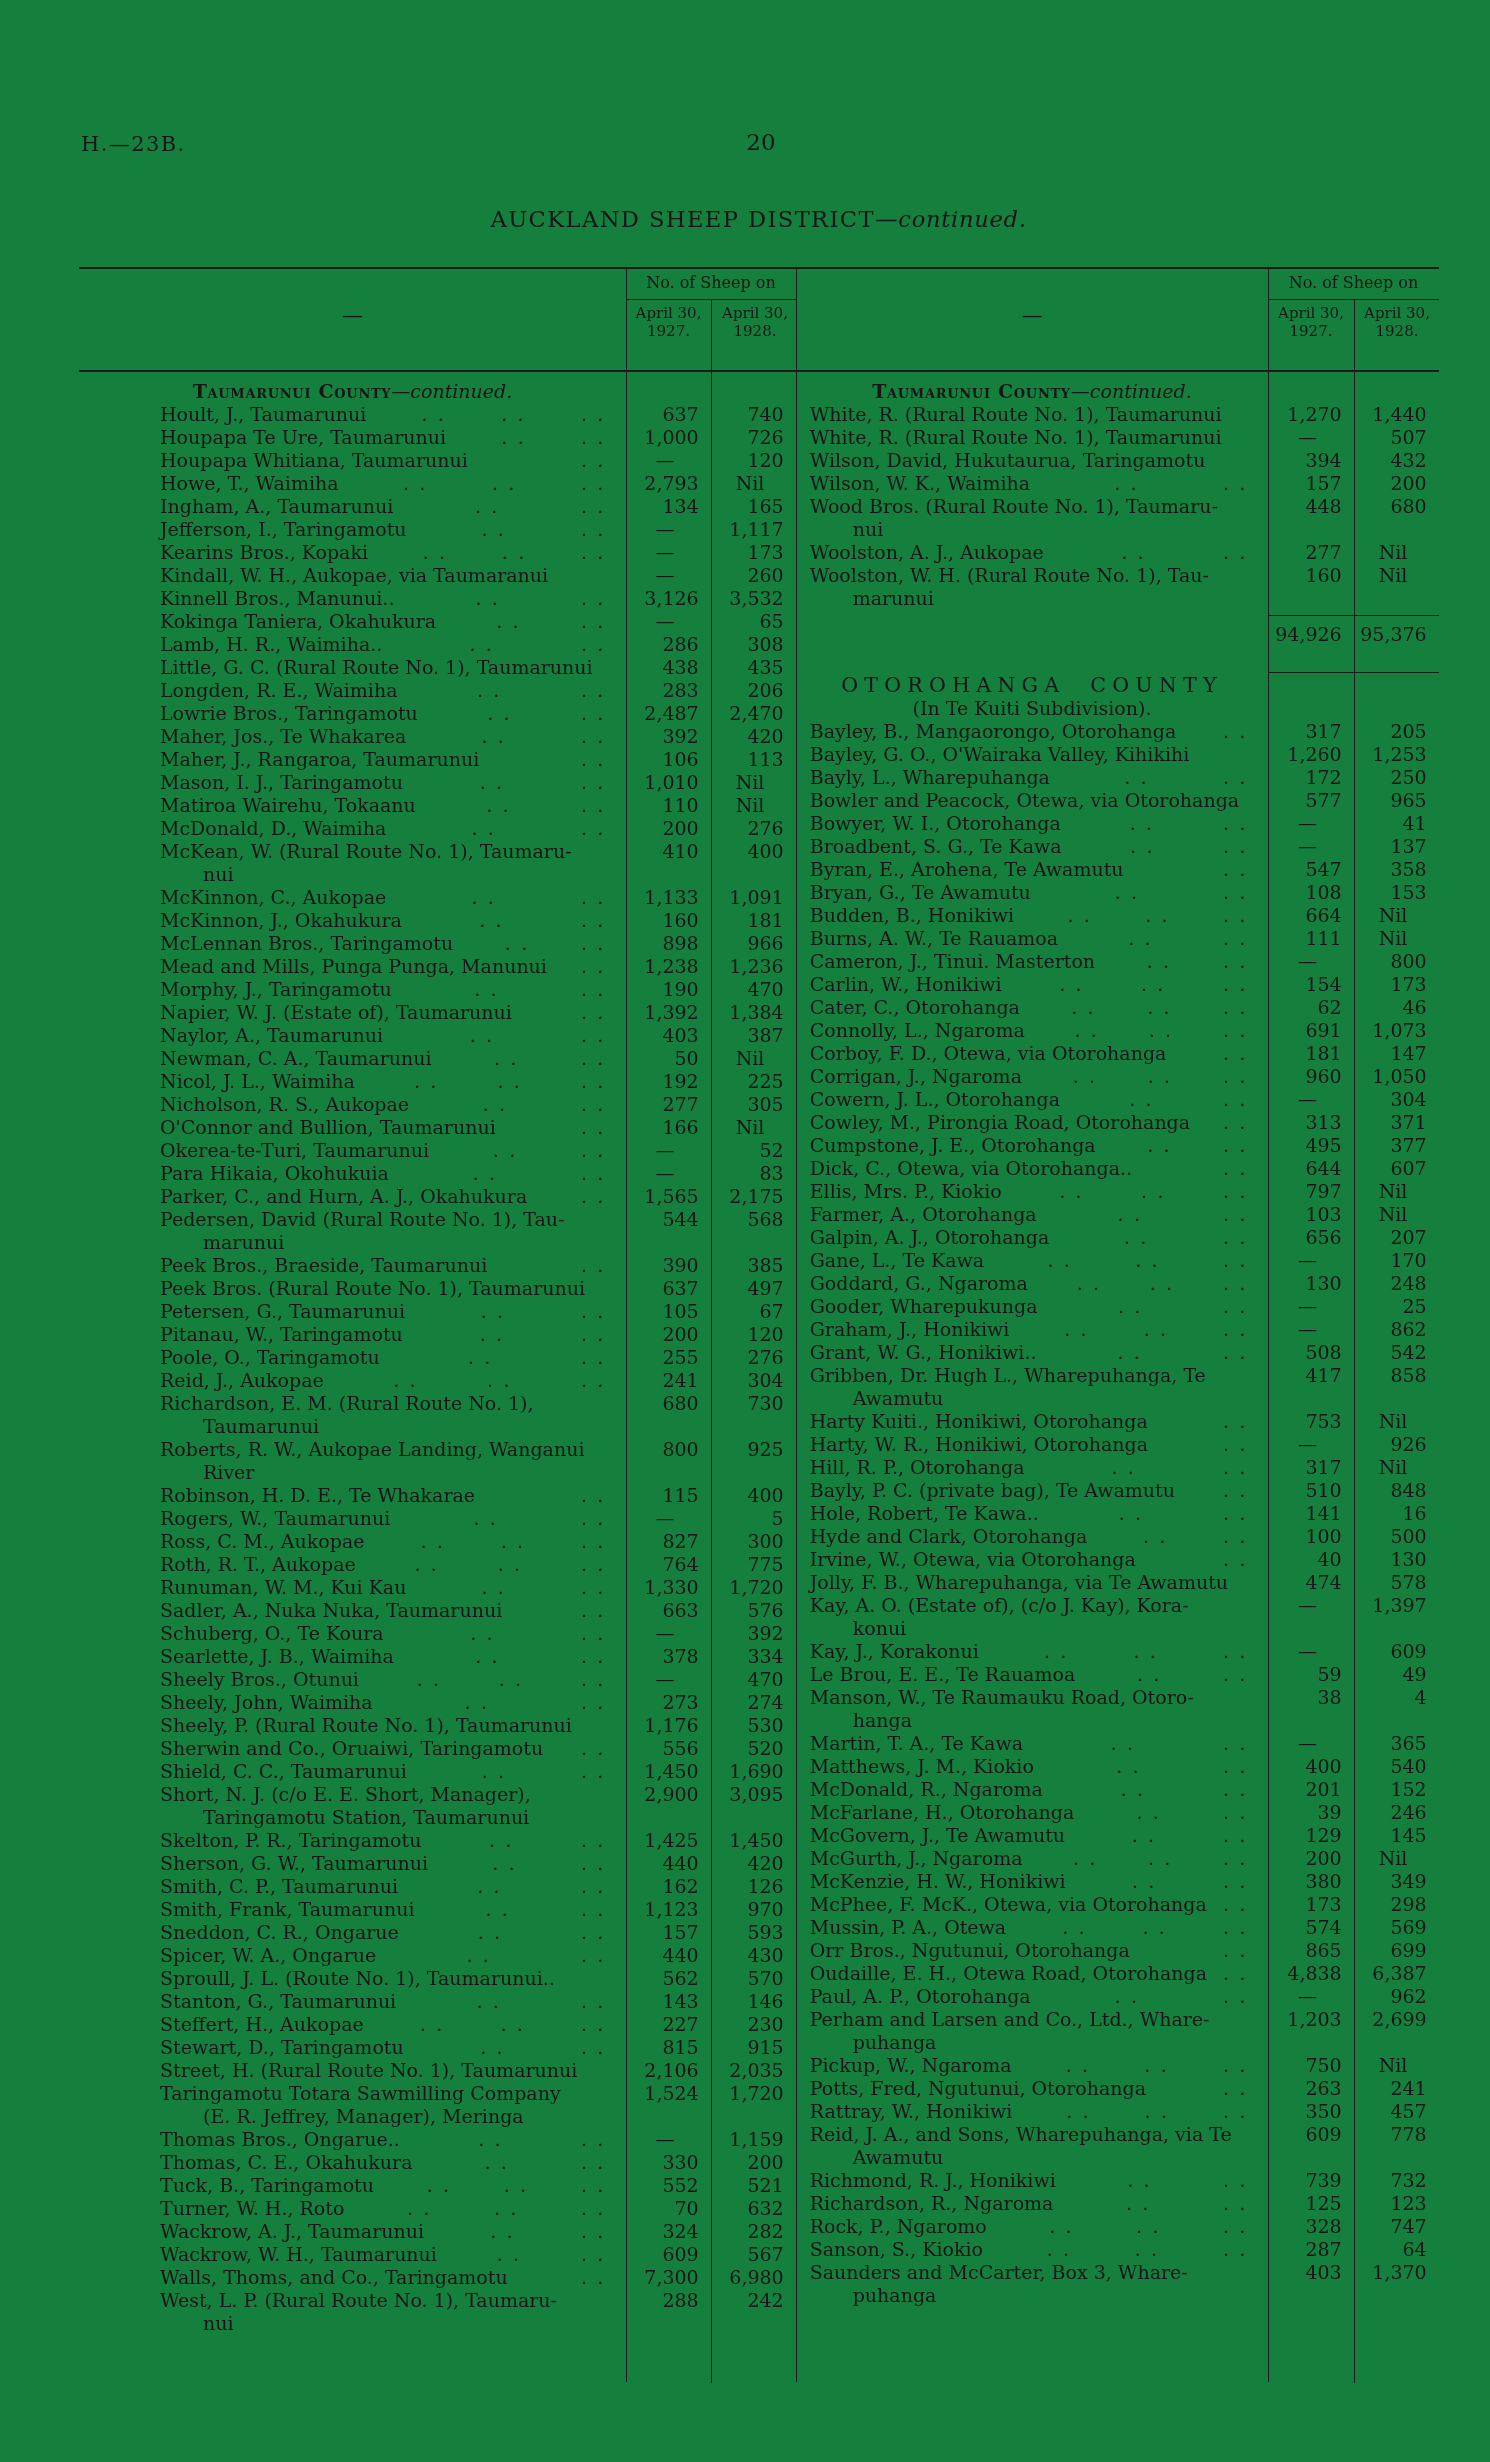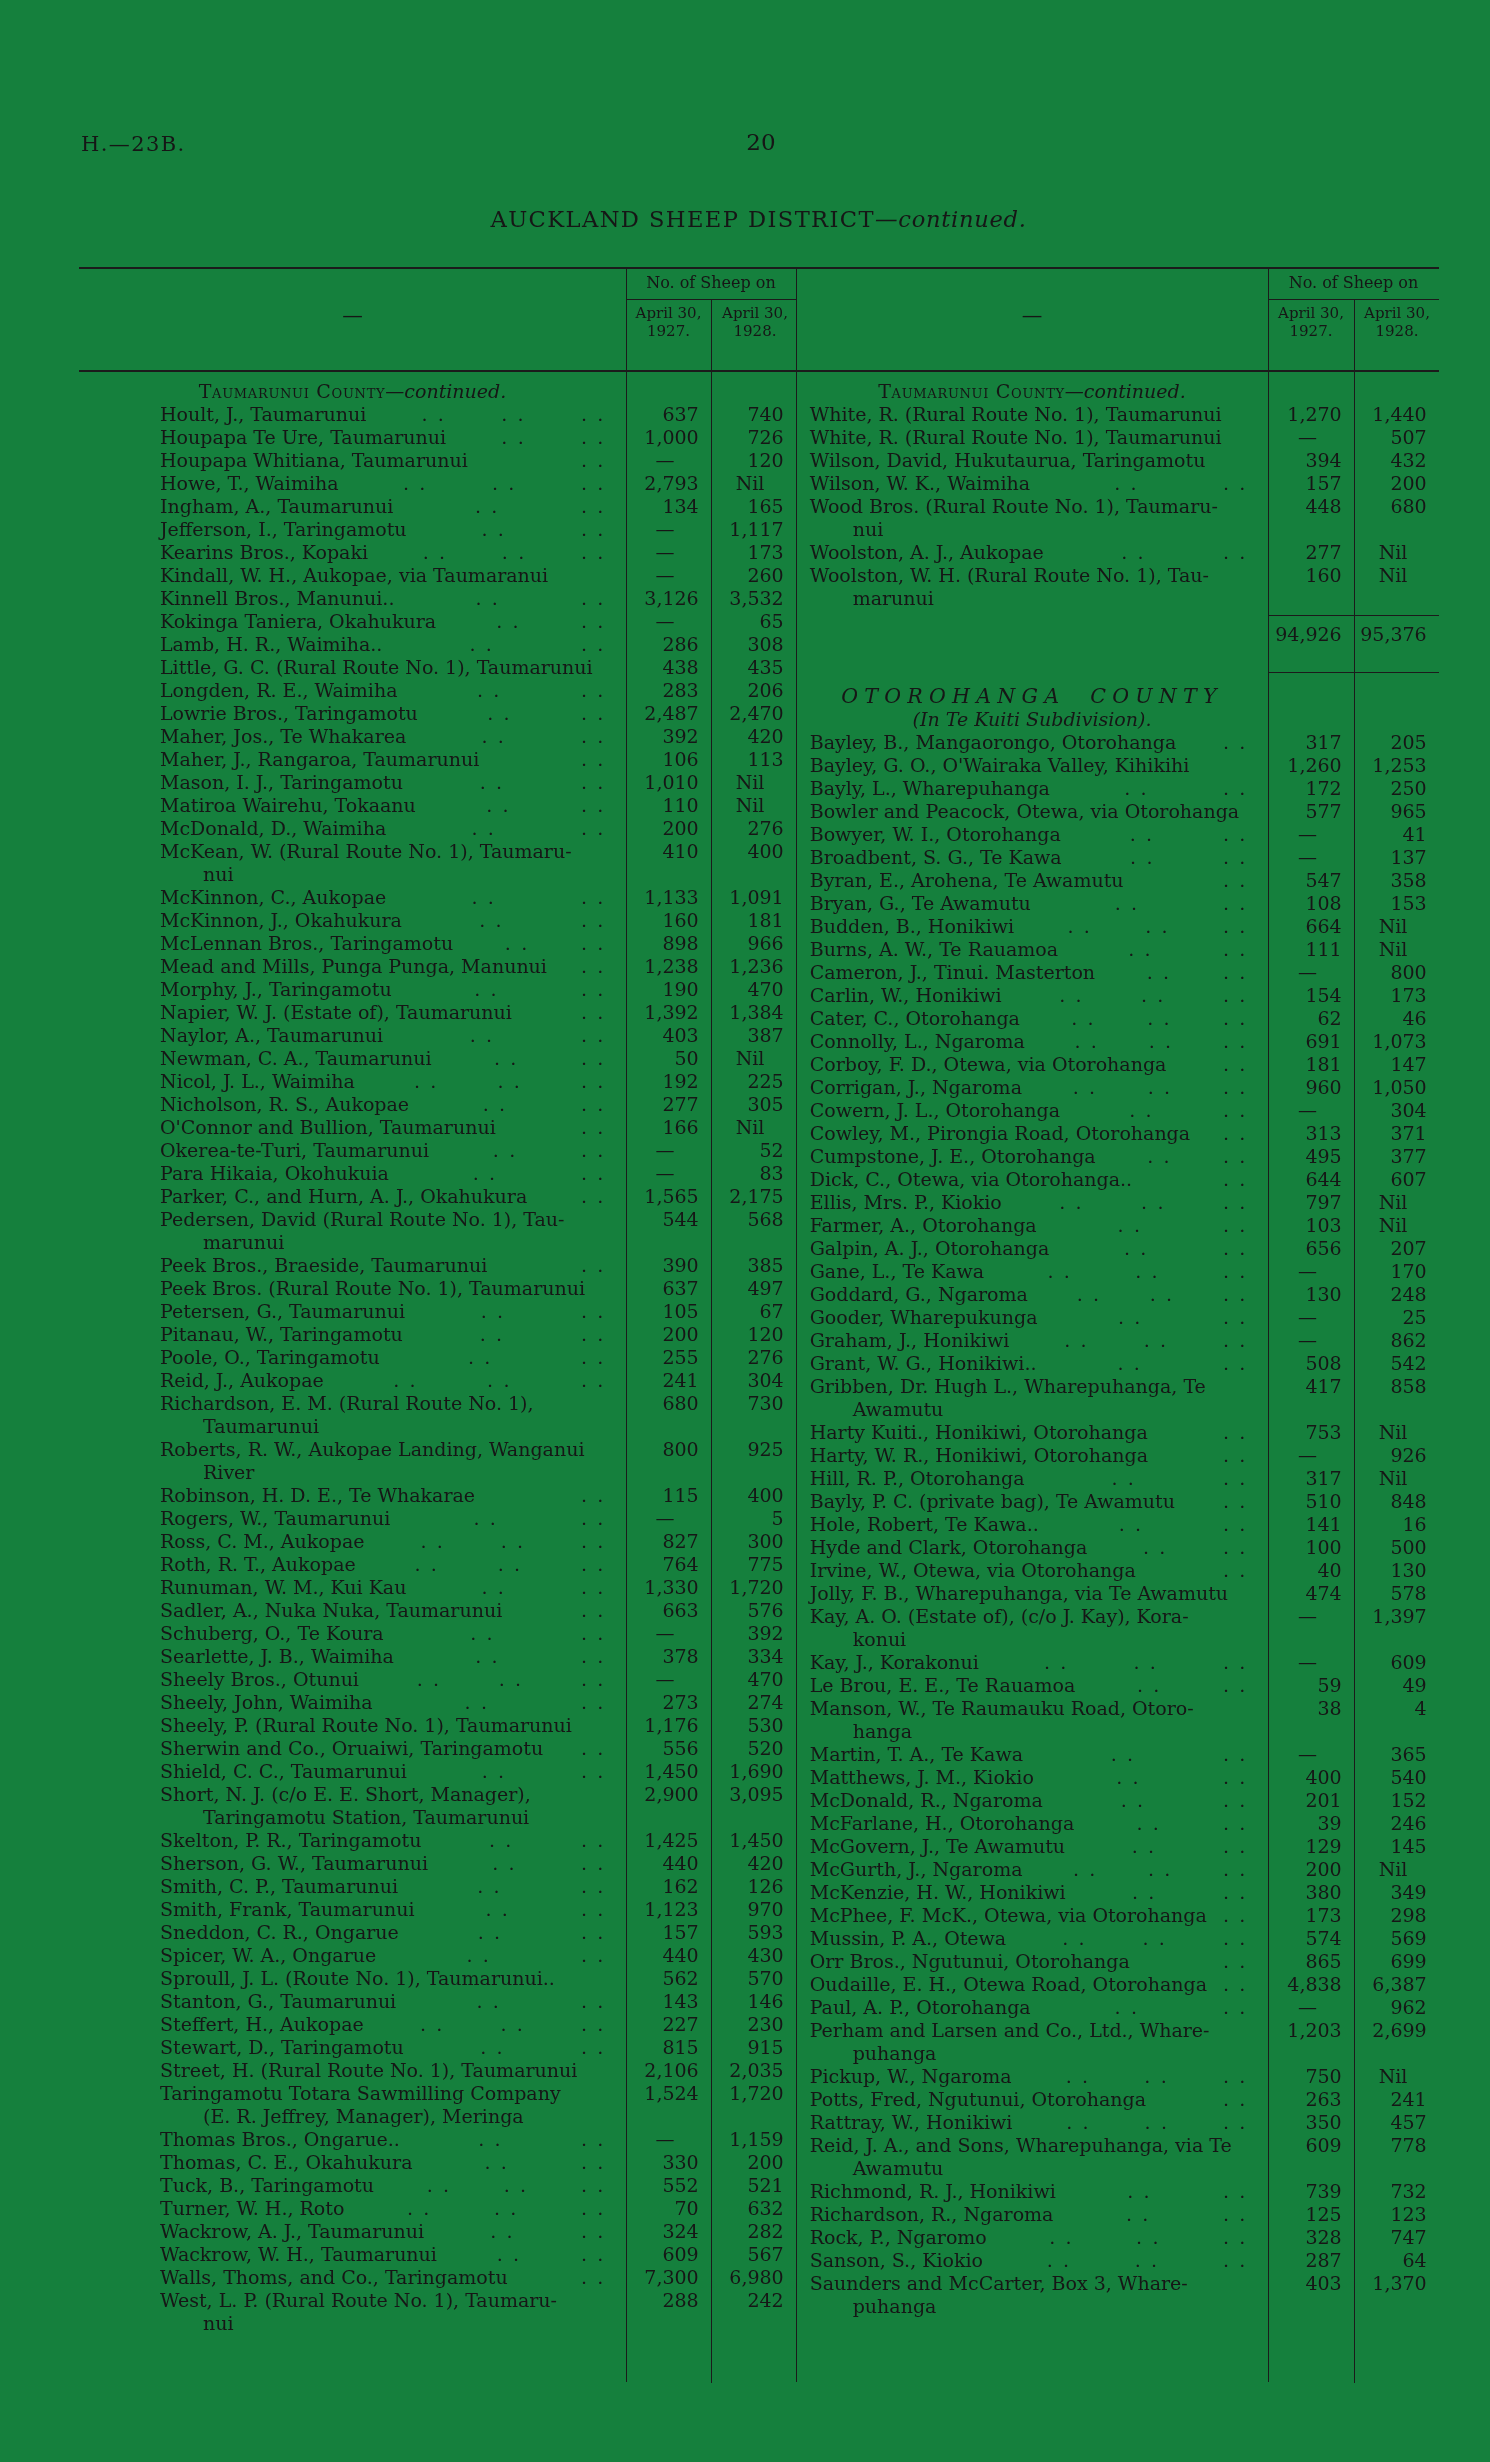--- a/index.html
+++ b/index.html
@@ -42,25 +42,25 @@
   .left .c.name{padding-left:81px;}
   .right .c.name{padding-left:13.7px;}
   .l1{display:flex;white-space:nowrap;}
   .gap{flex:1 1 auto;}
   .endgap{flex:0 0 20.6px;}
   .ldr{letter-spacing:2.1px;}
   .left .l2{padding-left:43px;} .right .l2{padding-left:43px;}
   .c.num{text-align:right;padding-right:12.3px;}
   .c.num.sym{text-align:center;padding-right:6.9px;}
   .c.head{padding-left:0 !important;text-align:center;}
-  .sc{font-variant:small-caps;letter-spacing:0.7px;}
+  .sc{font-variant:small-caps;letter-spacing:0.7px;font-weight:bold;}
   .c.head .it{font-style:italic;}
   .totals .c.num{border-top:1.4px solid #1b1b1b;border-bottom:1.4px solid #1b1b1b;
                  padding-top:6.9px;padding-bottom:26px;margin-top:5.5px;margin-bottom:1.4px;}
-  .sect-title{margin-top:11px;text-align:center;font-style:italic;}
+  .sect-title{margin-top:0;text-align:center;}
   .sect-title .t1{font-size:20.6px;letter-spacing:6.2px;word-spacing:12.3px;}
   .sect-title .t2{font-size:19px;}
 </style>
 </head>
 <body>
 
 <div class="page">
 
   <div class="page-head">
     <span class="doc-ref">H.—23B.</span>

